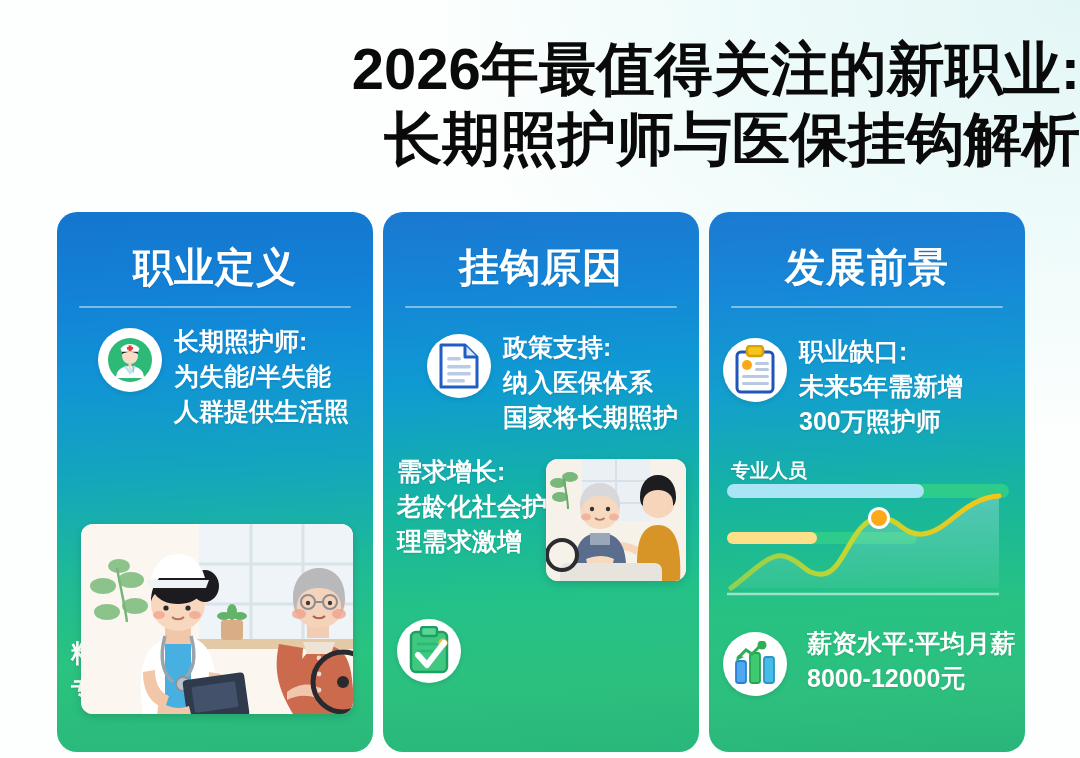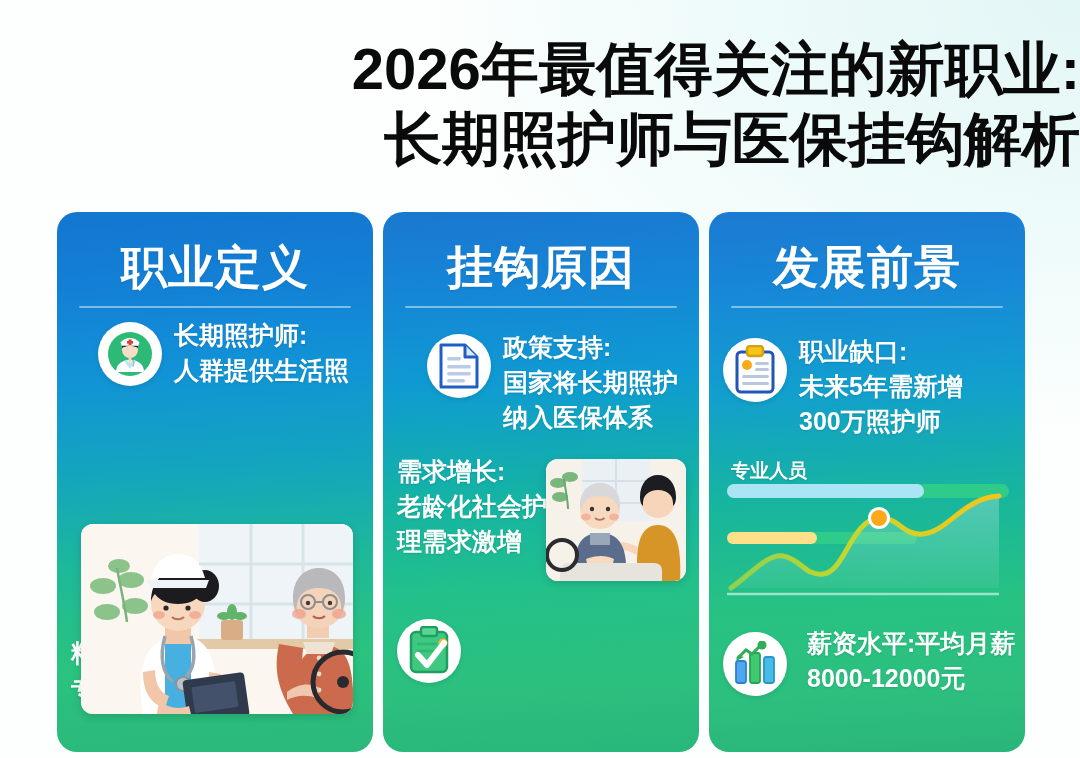--- a/index.html
+++ b/index.html
@@ -69,21 +69,21 @@
         #1787d8 14%,
         #129fce 33%,
         #17b59e 53%,
         #27c283 72%,
         #2dbf7e 88%,
         #2ab57a 100%);
   }
 
   .card-title {
     text-align: center;
-    font-size: 46px;
+    font-size: 40px;
     font-weight: 700;
     line-height: 50px;
     padding-top: 30px;
     letter-spacing: 1px;
     text-shadow: 0 1px 2px rgba(0,0,0,0.10);
   }
   .card-divider {
     height: 2px;
     background: rgba(255,255,255,0.45);
     margin: 14px 22px 0 22px;
@@ -162,37 +162,38 @@
   <div class="title-line">2026年最值得关注的新职业:</div>
   <div class="title-line">长期照护师与医保挂钩解析</div>
 </div>
 
 <div class="cards">
 
   <div class="card card-1">
     <div class="card-title">职业定义</div>
     <div class="card-divider"></div>
 
-    <div class="bullet" style="margin-top:8px;padding-left:41px;">
+    <div class="bullet" style="margin-top:14px;padding-left:41px;">
       <div class="bullet-icon">
         <svg width="56" height="56" viewBox="0 0 56 56">
           <circle cx="28" cy="28" r="22" fill="#2cba76"></circle>
           <path d="M14 46c0-8 6.2-12 14-12s14 4 14 12z" fill="#ffffff"></path>
           <path d="M26.5 32h3v6h-3z" fill="#f6d9c2"></path>
           <path d="M24 33.5l4 5 4-5 2 1.5-6 8-6-8z" fill="#bfe3f5"></path>
           <circle cx="28" cy="24" r="8" fill="#f8ddc6"></circle>
           <path d="M20 22c0-5 3.5-8 8-8s8 3 8 8c0 0-3-2-8-2s-8 2-8 2z" fill="#22252b"></path>
           <path d="M18.5 16.5c2.6-3.2 6-4.6 9.5-4.6s6.9 1.4 9.5 4.6l-1.2 3.3H19.7z" fill="#ffffff"></path>
           <rect x="26.6" y="13.4" width="2.9" height="5.6" fill="#e23b32"></rect>
           <rect x="25" y="15" width="6.1" height="2.6" fill="#e23b32"></rect>
           <path d="M31 34c1 2.2 1 4.5 0 6.5" stroke="#7fc6e8" stroke-width="1.4" fill="none"></path>
         </svg>
       </div>
       <div class="bullet-text">
         <div>长期照护师:</div>
+        <div>为失能/半失能</div>
         <div>人群提供生活照</div>
       </div>
     </div>
 
     <div class="overflow-text" style="top:424px;">
       <div>料、医疗护理的</div>
       <div>专业人员</div>
     </div>
 
     <div class="illus" style="left:24px; top:312px; width:272px; height:190px;">
@@ -287,22 +288,22 @@
           <g fill="#b9cbe6">
             <rect x="9" y="14" width="14" height="3.4" rx="1.7"></rect>
             <rect x="9" y="22" width="24" height="3.4" rx="1.7"></rect>
             <rect x="9" y="29" width="24" height="3.4" rx="1.7"></rect>
             <rect x="9" y="36" width="18" height="3.4" rx="1.7"></rect>
           </g>
         </svg>
       </div>
       <div class="bullet-text">
         <div>政策支持:</div>
+        <div>纳入医保体系</div>
         <div>国家将长期照护</div>
-        <div>纳入医保体系</div>
       </div>
     </div>
 
     <div class="overflow-text" style="top:242px; width:160px;">
       <div>需求增长:</div>
       <div>老龄化社会护</div>
       <div>理需求激增</div>
     </div>
 
     <div class="illus" style="left:163px; top:247px; width:140px; height:122px;">

